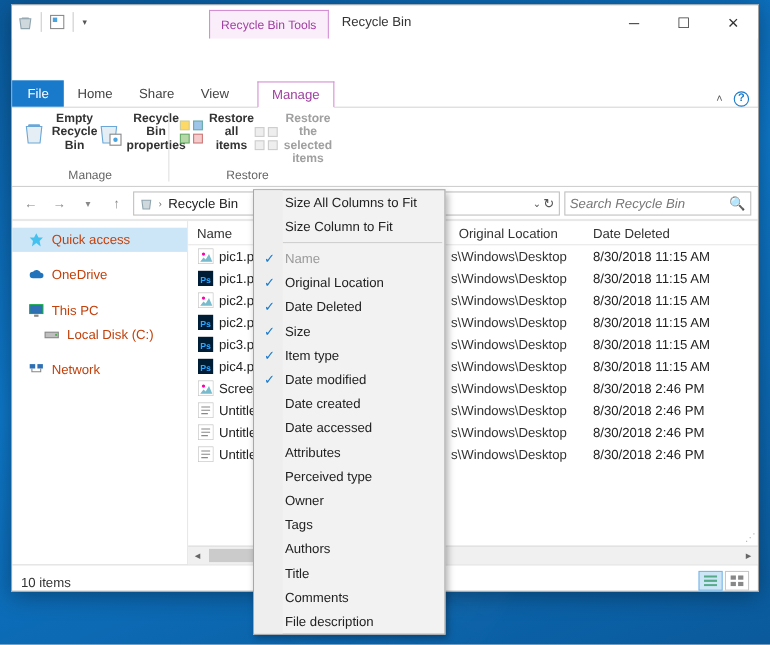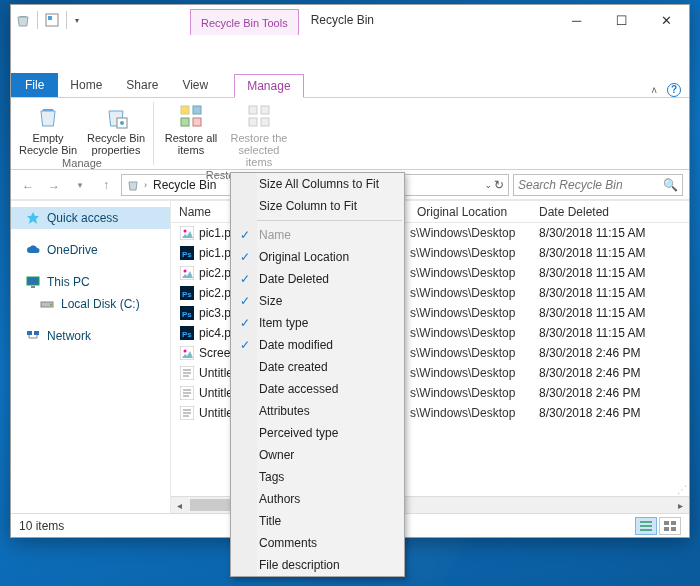--- a/index.html
+++ b/index.html
@@ -44,62 +44,62 @@
   .tabrow .tab { padding:4px 12px; color:#444; height:24px; display:flex; align-items:center;}
   .tabrow .tab.ctxactive { border:1px solid #d48fd4; border-bottom:1px solid #fff; background:#fff; color:#a040a0; position:relative; top:1px;}
   .tabrow .right { margin-left:auto; padding:0 8px; display:flex; gap:10px; align-items:center; color:#555;}
   .caret-up { font-size:10px; }
   .help-icon { color:#1979ca; font-weight:bold; border:1px solid #1979ca; border-radius:50%; width:14px; height:14px; line-height:12px; text-align:center; font-size:10px;}
 
   
   .ribbon { height:72px; background:#fff; display:flex; border-bottom:1px solid #d0d0d0; font-size:11px;}
   .rgroup { display:flex; flex-direction:column; padding:2px 6px; }
   .rgroup .btns { display:flex; gap:6px; flex:1; align-items:flex-start;}
-  .rbtn { display:flex; flex-direction:column; align-items:center; justify-content:flex-start; width:62px; text-align:center; padding-top:2px; gap:2px; color:#333;}
+  .rbtn { display:flex; flex-direction:row; align-items:center; justify-content:flex-start; width:62px; text-align:center; padding-top:2px; gap:2px; color:#333;font-weight:bold;}
   .rbtn.disabled { color:#a0a0a0; }
   .rbtn .bigico { width:28px; height:28px; display:flex; align-items:center; justify-content:center;}
   .rgroup .glabel { text-align:center; color:#666; font-size:11px; padding:1px 0;}
   .rdiv { width:1px; background:#e0e0e0; margin:4px 0;}
 
   
   .navrow { height:30px; display:flex; align-items:center; gap:4px; padding:2px 6px; font-size:12px; border-bottom:1px solid #e8e8e8;}
   .navrow .navbtn { width:22px; height:22px; display:flex; align-items:center; justify-content:center; color:#888; border-radius:2px;}
   .addr { flex:1; border:1px solid #c0c0c0; height:22px; display:flex; align-items:center; padding:0 4px; gap:4px;}
   .addr .crumb { padding:0 2px; color:#222;}
   .addr .sep-ch { color:#666; font-size:9px;}
   .addr .go { margin-left:auto; display:flex; gap:2px; align-items:center; color:#555;}
   .search { width:170px; border:1px solid #c0c0c0; height:22px; display:flex; align-items:center; padding:0 4px; color:#777;gap:39px;}
   .search .stext { flex:1; font-style:italic;}
   .search .sicon { font-size:12px;}
 
   
   .body { flex:1; display:flex; min-height:0; border-top:1px solid #e8e8e8;}
   .sidebar { width:160px; border-right:1px solid #e8e8e8; padding:6px 0; font-size:12px; overflow:hidden;}
-  .side-item { display:flex; align-items:center; gap:6px; padding:3px 8px 3px 14px; color:#0c4a6e;}
+  .side-item { display:flex; align-items:center; gap:6px; padding:3px 8px 3px 14px; color:#c2410c;}
   .side-item .sico { width:16px; height:16px; display:flex; align-items:center; justify-content:center;}
   .side-item.selected { background:#cde6f7; }
   .side-gap { height:10px; }
 
   .content { flex:1; display:flex; flex-direction:column; min-width:0; font-size:12px; position:relative;}
   .cols { display:flex; border-bottom:1px solid #e8e8e8; color:#333; height:22px; align-items:center;}
   .cols .col.name { width:90px; padding-left:8px;}
   .cols .col.loc { flex:1; padding-left:156px;}
   .cols .col.date { width:150px;}
   .rows { flex:1; overflow:hidden; position:relative;}
   .row { display:flex; align-items:center; height:20px; padding-left:8px; color:#222;}
   .row .fico { width:16px; height:16px; margin-right:4px; display:flex; align-items:center; justify-content:center; font-size:10px;}
   .row .rname { width:68px; white-space:nowrap; overflow:hidden;}
   .row .rloc  { flex:1; padding-left:143px; white-space:nowrap; overflow:hidden; color:#333;}
   .row .rdate { width:150px; white-space:nowrap;}
   .hscroll { height:17px; background:#f0f0f0; border-top:1px solid #dcdcdc; display:flex; align-items:center;}
   .hscroll .arrow { width:17px; text-align:center; color:#666; font-size:10px;}
   .hscroll .thumb { width:160px; height:12px; background:#cbcbcb; border-radius:0; margin-left:2px;}
   .drag-handle { position:absolute; right:2px; bottom:18px; font-size:10px; color:#bbb; transform:rotate(0deg);}
 
-  .status { height:24px; border-top:1px solid #dcdcdc; display:flex; align-items:center; padding:0 8px; font-size:12px; color:#333;}
+  .status { height:24px; border-top:1px solid #dcdcdc; display:flex; align-items:flex-end; padding:0 8px; font-size:12px; color:#333;}
   .status .viewbtns { margin-left:auto; display:flex; gap:2px;}
   .status .vb { width:22px; height:18px; border:1px solid #c8c8c8; display:flex; align-items:center; justify-content:center; font-size:10px; background:#fff;}
   .status .vb.active { background:#cde6f7; border-color:#7bb7e5;}
 
   
   .menu { position:absolute; left:230px; top:172px; width:175px; background:#f2f2f2;
           border:1px solid #a7a7a7; box-shadow:2px 3px 6px rgba(0,0,0,.3); font-size:12px; z-index:50;}
   .menu .mitem { display:flex; align-items:center; height:22px; padding:0 10px 0 28px; position:relative; color:#222;}
   .menu .mitem.disabled { color:#9a9a9a; }
   .menu .mitem .chk { position:absolute; left:6px; width:16px; text-align:center; color:#1979ca; font-size:12px;}

